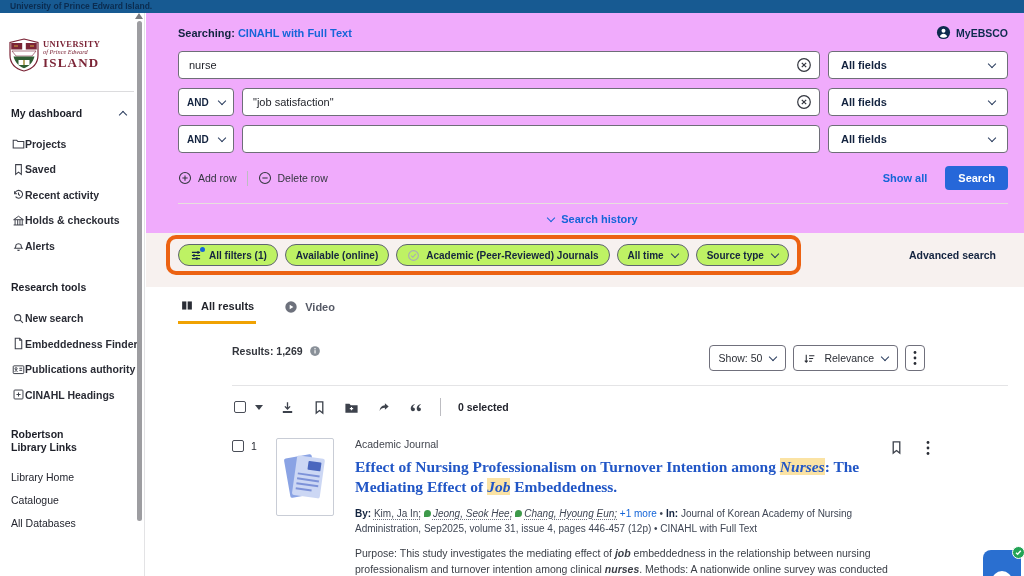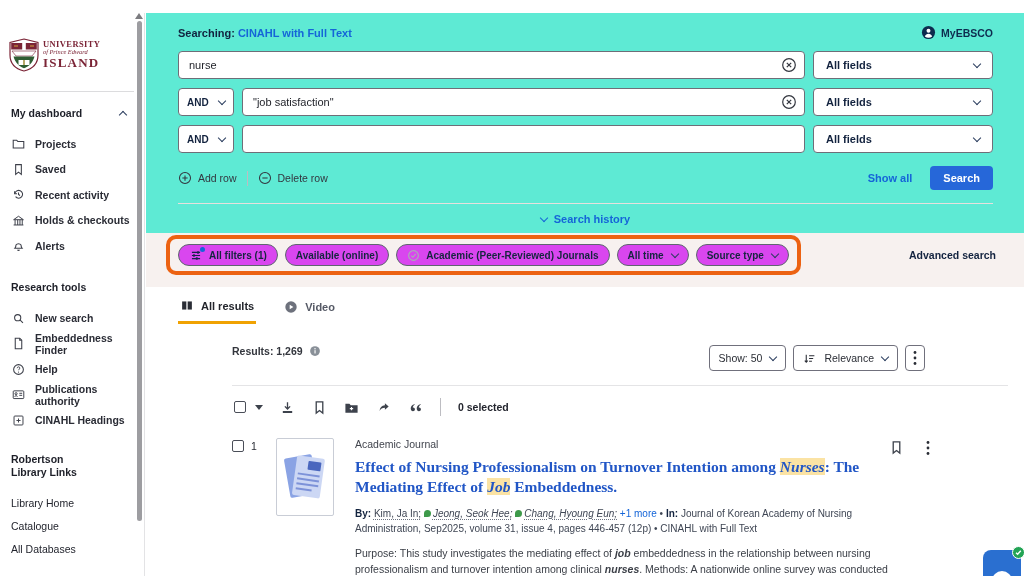--- a/index.html
+++ b/index.html
@@ -15,29 +15,29 @@
   
   .sidebar { position:absolute; top:13px; left:0; width:145px; bottom:0; background:#fff; border-right:1px solid #e3e3e5; }
   .logo { display:flex; gap:4px; align-items:center; margin:25px 8px 0 9px; cursor:pointer; }
   .logo-text { line-height:1.05; color:#7b2436; font-family:"Liberation Serif", serif; }
   .lt1 { font-size:8.5px; font-weight:bold; letter-spacing:.4px; }
   .lt2 { font-size:6.3px; font-style:italic; }
   .lt3 { font-size:13px; font-weight:bold; letter-spacing:1.2px; }
   .sb-divider { border-top:1px solid #dcdcde; margin:19px 10px 0 10px; }
   .sb-header { display:flex; justify-content:space-between; align-items:center; margin:15px 18px 12px 11px; font-size:10.5px; font-weight:bold; color:#1d1f28; cursor:pointer; }
   .sb-title { font-size:10.5px; font-weight:bold; color:#1d1f28; margin:20px 18px 12px 11px; width:86px; line-height:1.25; }
-  .sb-item { display:flex; align-items:center; gap:10px; margin:0 0 0 12px; height:25.5px; font-size:10.5px; font-weight:600; color:#2a2c35; cursor:pointer; }
+  .sb-item { display:flex; align-items:center; margin:0 0 0 12px; height:25.5px; font-size:10.5px; font-weight:600; color:#2a2c35; cursor:pointer; }
   .sb-link { margin:0 0 0 11px; height:23px; font-size:10.5px; font-weight:500; color:#23252e; display:flex; align-items:center; cursor:pointer; }
   .ic { width:13px; height:13px; flex:0 0 13px; }
   .sb-scroll { position:absolute; top:8px; right:2px; width:5px; height:500px; background:#9d9da1; border-radius:3px; cursor:pointer; }
   .sb-scroll-up { position:absolute; top:0; right:1px; width:0; height:0; border-left:4px solid transparent; border-right:4px solid transparent; border-bottom:6px solid #7c7c80; }
 
   
   .main { position:absolute; top:13px; left:146px; right:0; bottom:0; background:#fff; }
-  .search-panel { background:#5eead4; padding:12px 31px 0 32px; }
+  .search-panel { background:#f0abfc; padding:12px 16px 0 32px; }
   .search-line { display:flex; justify-content:space-between; align-items:center; margin-bottom:11px; }
   .searching { font-size:11px; font-weight:bold; color:#11233f; }
   .db-link { color:#1565d8; cursor:pointer; }
   .account { display:flex; align-items:center; gap:5px; font-size:10.5px; font-weight:bold; color:#0d2b4e; cursor:pointer; }
 
   .qrow { display:flex; gap:8px; margin-bottom:9px; height:28px; }
   .op-select { width:56px; background:#fff; border:1px solid #6e6e78; border-radius:4px; display:flex; align-items:center; justify-content:space-between; padding:0 8px; font-size:10px; font-weight:bold; color:#13233f; cursor:pointer; }
   .query-wrap { flex:1; position:relative; }
   .query { width:100%; height:28px; background:#fff; border:1px solid #6e6e78; border-radius:4px; padding:0 30px 0 10px; font-size:11px; color:#1d1f26; font-family:"Liberation Sans",sans-serif; }
   .clear-btn { position:absolute; right:8px; top:6px; width:16px; height:16px; cursor:pointer; }
@@ -51,21 +51,21 @@
   .vdiv { width:1px; height:15px; background:#bdbdc2; }
   .right-actions { display:flex; align-items:center; gap:18px; }
   .clear-all { font-size:11px; font-weight:bold; color:#1565d8; cursor:pointer; }
   .search-btn { background:#2667d9; color:#fff; font-size:11px; font-weight:bold; border:none; border-radius:4px; padding:6px 13px; cursor:pointer; font-family:"Liberation Sans",sans-serif; }
   .panel-div { border-top:1px solid #e7e0dd; }
   .history { display:flex; justify-content:center; align-items:center; gap:7px; padding:9px 0 8px; color:#1565d8; font-size:11px; font-weight:bold; cursor:pointer; }
   .history .chev { color:#1565d8; }
 
   .filter-area { background:#f7f1ef; padding:2px 16px 12px 32px; position:relative; }
   .filter-box { display:inline-flex; align-items:center; gap:7px; border:4px solid #ec6212; border-radius:10px; padding:5px 8px; margin-left:-12px; }
-  .pill { display:flex; align-items:center; gap:6px; height:22px; background:#d946ef; border:1px solid #5f6570; border-radius:11px; padding:0 10px; font-size:10px; font-weight:bold; color:#15253f; cursor:pointer; white-space:nowrap; }
+  .pill { display:flex; align-items:center; gap:6px; height:22px; background:#bef264; border:1px solid #5f6570; border-radius:11px; padding:0 10px; font-size:10px; font-weight:bold; color:#15253f; cursor:pointer; white-space:nowrap; }
   .pill .chev { margin-left:2px; }
   .filter-ic-wrap { position:relative; width:14px; height:13px; }
   .badge-dot { position:absolute; top:-2px; right:-2px; width:5px; height:5px; border-radius:50%; background:#1565d8; }
   .advanced { position:absolute; right:28px; top:16px; font-size:10.5px; font-weight:bold; color:#13233f; cursor:pointer; }
 
   .tabs { display:flex; gap:26px; padding-left:32px; margin-top:8px; border-bottom:1px solid transparent; }
   .tab { display:flex; align-items:center; gap:7px; padding:4px 2px 9px; font-size:11px; font-weight:bold; color:#23252c; cursor:pointer; }
   .tab.active { border-bottom:3px solid #f0a202; }
   .tab.inactive { color:#565a66; font-weight:600; }
 
@@ -102,20 +102,23 @@
 
   .chat { position:absolute; right:3px; bottom:-8px; width:38px; height:34px; background:#2a6fd0; border-radius:8px; cursor:pointer; }
   .chat-arch { position:absolute; left:9px; bottom:0; width:20px; height:13px; background:#fff; border-radius:10px 10px 0 0; }
   .chat-badge { position:absolute; top:-4px; right:-4px; width:13px; height:13px; border-radius:50%; background:#23a455; border:1.5px solid #fff; display:flex; align-items:center; justify-content:center; }
 </style>
 </head>
 <body>
 
 <div class="screen">
 
+  <div class="topbar">
+    <span>University of Prince Edward Island.</span>
+  </div>
 
   <aside class="sidebar">
     <div class="logo">
       <svg class="crest" width="30" height="34" viewBox="0 0 30 34">
         <path d="M15 1L29 4.5v12.5c0 9-6 14-14 16C7 31 1 26 1 17V4.5z" fill="#fff" stroke="#7b2436" stroke-width="1.2"></path>
         <path d="M2.2 5h11v6.5h-11z" fill="#7b2436"></path>
         <path d="M16.8 5h11v6.5h-11z" fill="#7b2436"></path>
         <path d="M5 8h4M21 8h4" stroke="#d8a33a" stroke-width="1"></path>
         <path d="M3 13h24l-4 5H7z" fill="#fff" stroke="#7b2436" stroke-width=".6"></path>
         <path d="M4.5 18.5h21c-1.8 6.5-5.5 9.8-10.5 11.8-5-2-8.7-5.3-10.5-11.8z" fill="#2f5d33"></path>
@@ -180,28 +183,20 @@
       <span>New search</span>
     </div>
     <div class="sb-item">
       <svg class="ic" viewBox="0 0 16 16" fill="none" stroke="#3c3f49" stroke-width="1.3">
           <path d="M4 1.5h5.5L12 4v10.5H4z"></path>
           <path d="M9.5 1.5V4H12"></path>
         </svg>
       <span>Embeddedness Finder</span>
     </div>
     <div class="sb-item">
-      <svg class="ic" viewBox="0 0 16 16" fill="none" stroke="#3c3f49" stroke-width="1.3">
-          <circle cx="8" cy="8" r="6"></circle>
-          <path d="M6.3 6.4c.1-1 .8-1.7 1.7-1.7.9 0 1.7.7 1.7 1.6 0 1.2-1.7 1.4-1.7 2.6" stroke-width="1.1"></path>
-          <circle cx="8" cy="11.2" r=".7" fill="#3c3f49" stroke="none"></circle>
-        </svg>
-      <span>Help</span>
-    </div>
-    <div class="sb-item">
       <svg class="ic" viewBox="0 0 16 16" fill="none" stroke="#3c3f49" stroke-width="1.2">
           <rect x="1.5" y="3.5" width="13" height="9.5" rx="1"></rect>
           <circle cx="5" cy="7" r="1.3"></circle>
           <path d="M3.4 10.8c.4-1 .9-1.5 1.6-1.5s1.2.5 1.6 1.5M9 6.5h3.5M9 9h3.5"></path>
         </svg>
       <span>Publications authority</span>
     </div>
     <div class="sb-item">
       <svg class="ic" viewBox="0 0 16 16" fill="none" stroke="#3c3f49" stroke-width="1.2">
           <rect x="2.5" y="2.5" width="11" height="11" rx="1"></rect>

